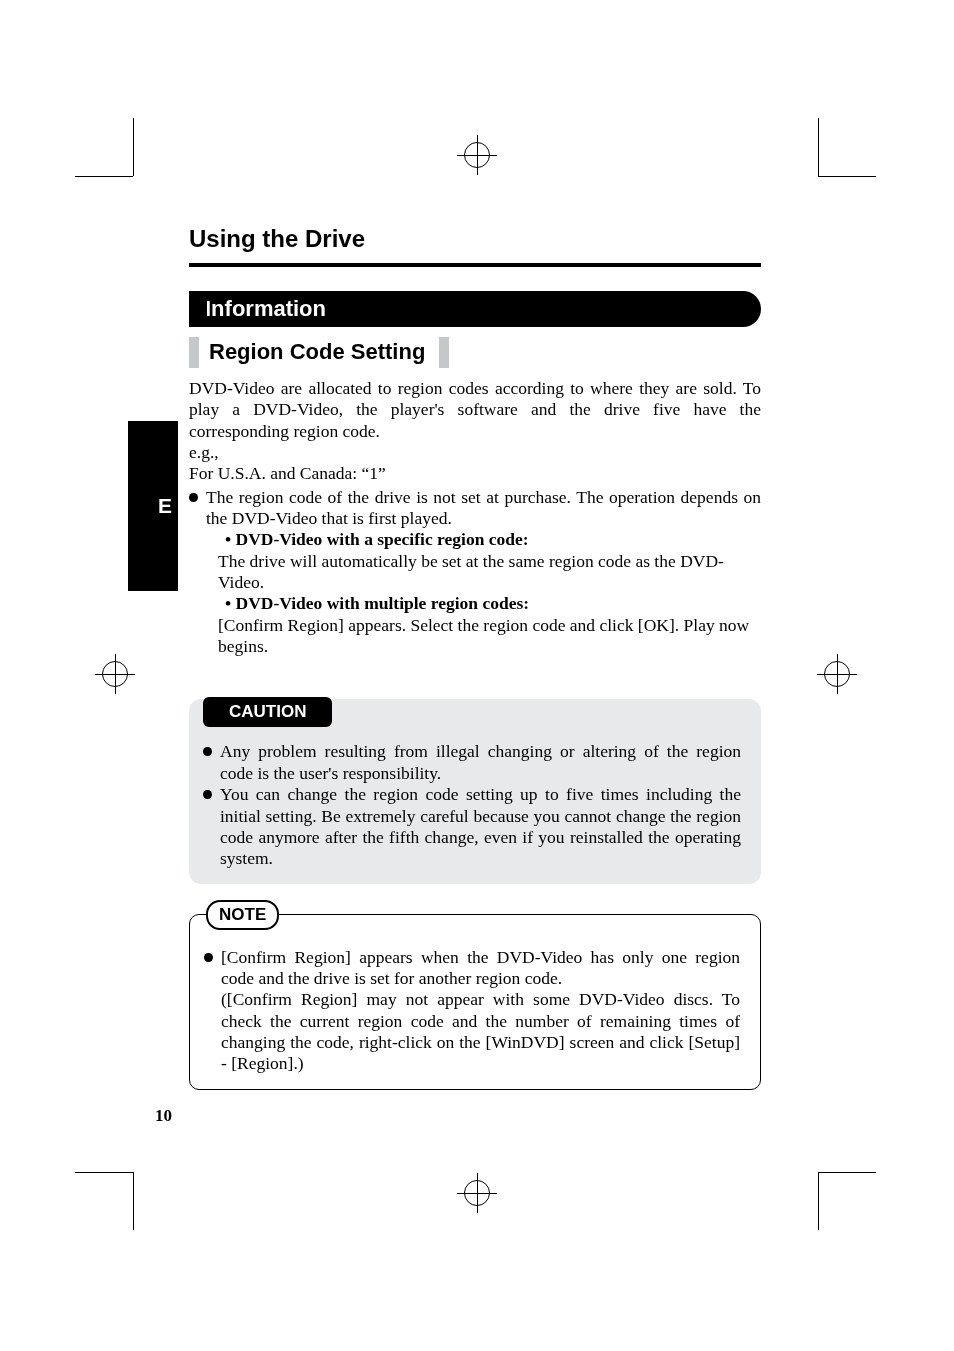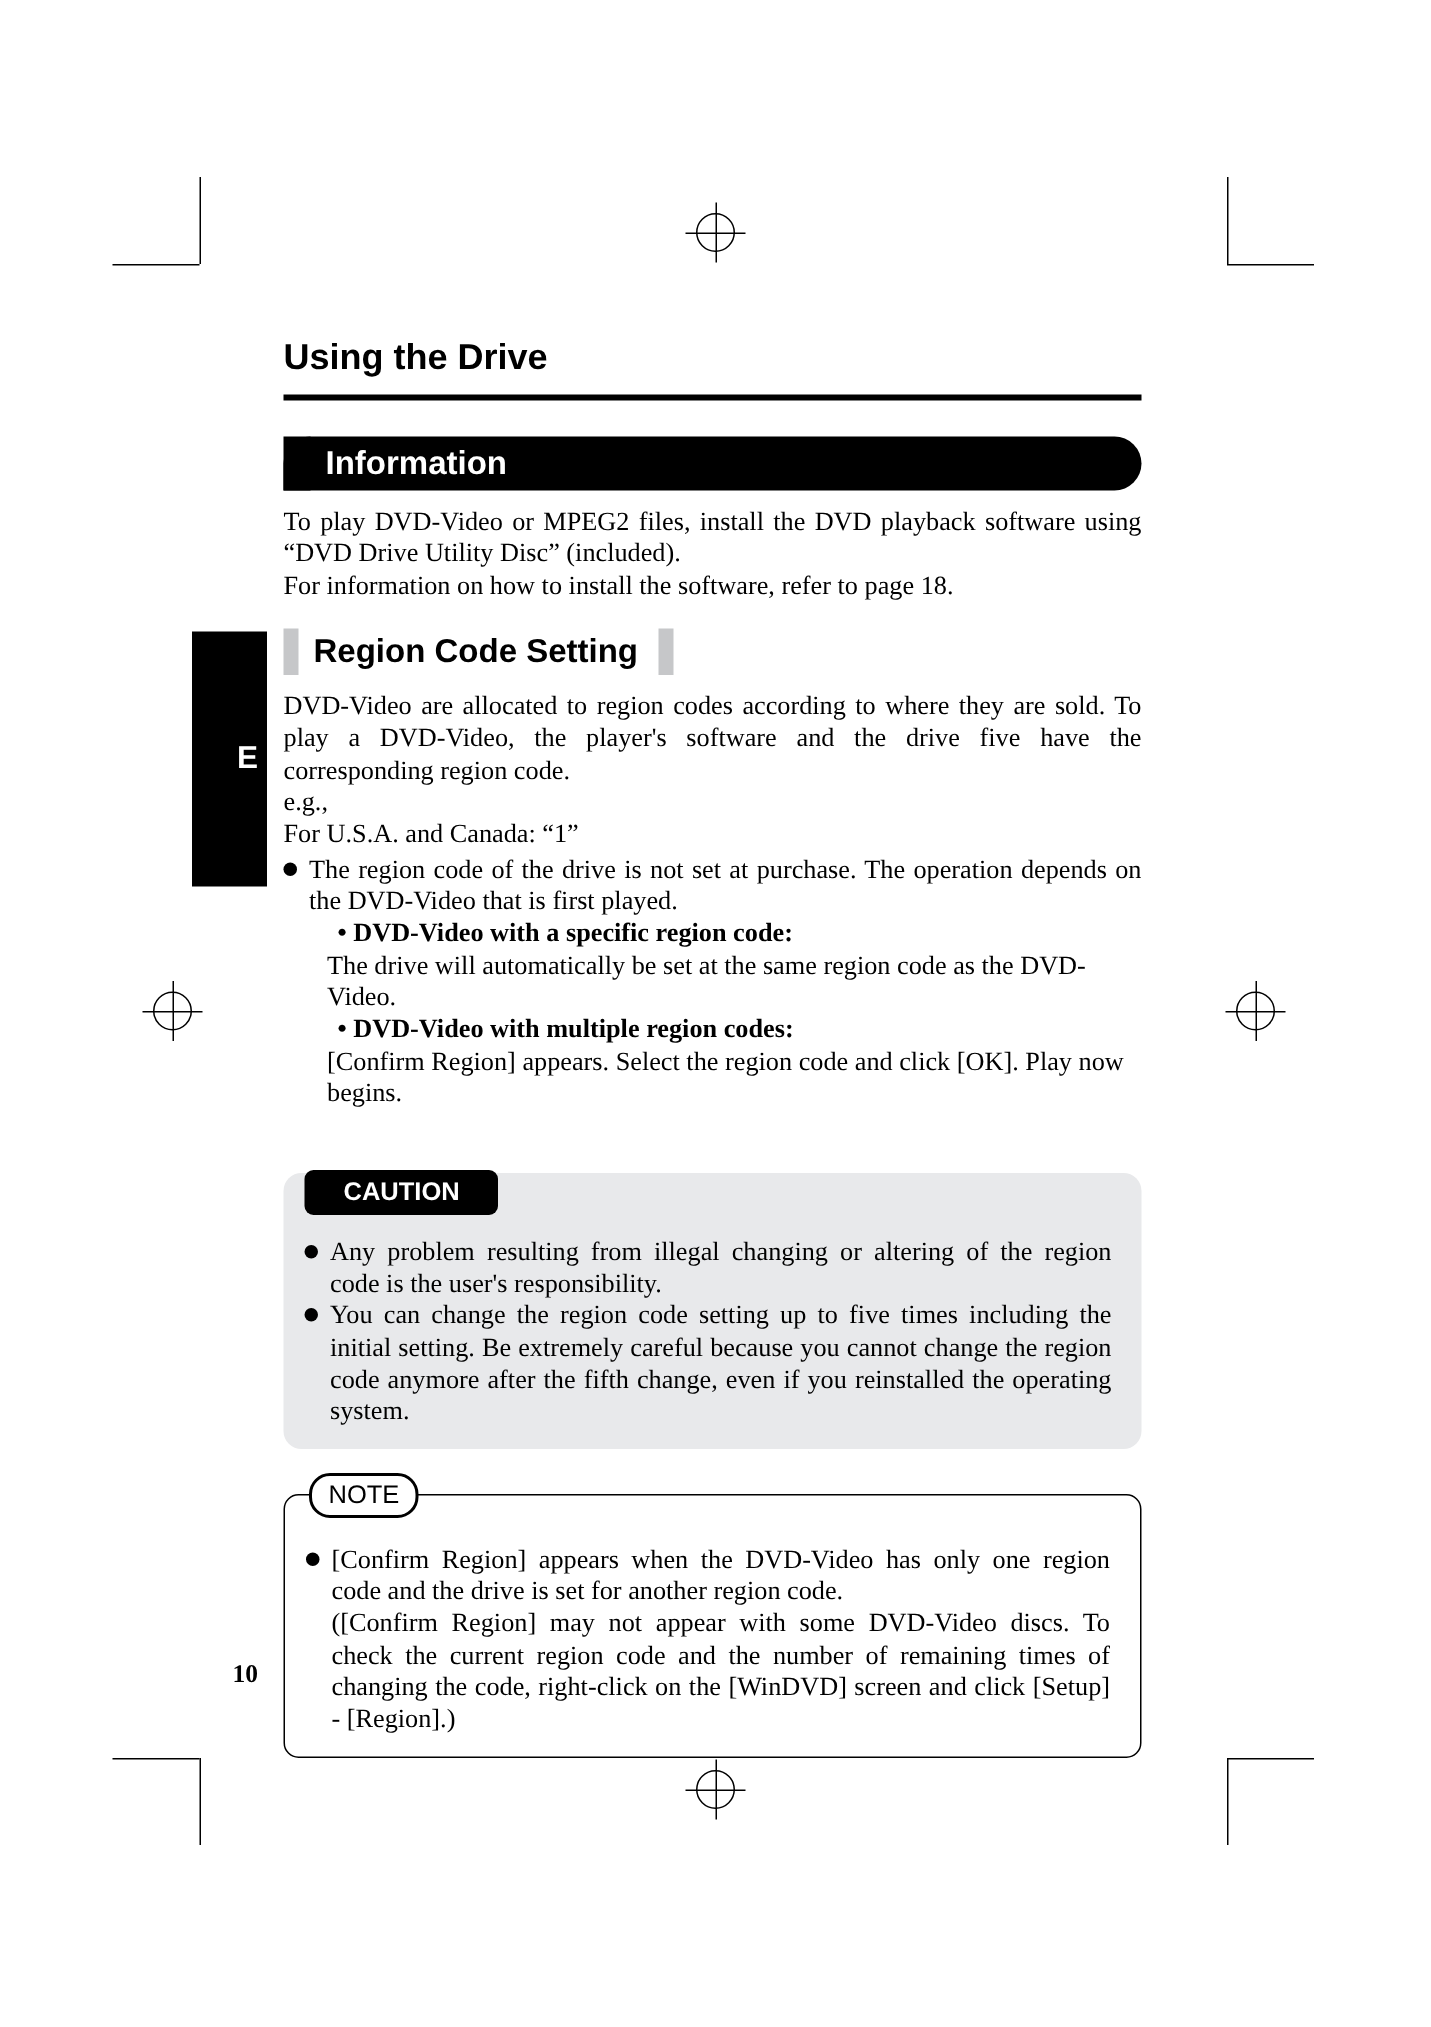--- a/index.html
+++ b/index.html
@@ -98,21 +98,21 @@
       background: #000;
       width: 572px;
       margin-bottom: 24px;
     }
     .section-bar {
       background: #000;
       height: 36px;
       border-radius: 18px 18px 18px 0;
       display: flex;
       align-items: center;
-      padding-left: 28px;
+      padding-left: 16px;
       margin-bottom: 10px;
       position: relative;
     }
     .section-bar::before {
       content:'';
       position: absolute;
       left: 0;
       top: 0;
       bottom: 0;
       width: 18px;
@@ -211,21 +211,21 @@
       position: relative;
     }
     .note-label {
       position: absolute;
       top: -15px;
       left: 16px;
       background: #fff;
       border: 2.5px solid #000;
       border-radius: 14px;
       font-family: Arial, sans-serif;
-      font-weight: normal;
+      font-weight: bold;
       font-size: 17px;
       padding: 3px 11px;
     }
     .page-number {
       position: absolute;
       left: 155px;
       top: 1106px;
       font-weight: bold;
       font-size: 17px;
     }
@@ -259,22 +259,20 @@
 <div class="side-tab-text">E</div>
 
 <div class="content">
   <div class="page-title">Using the Drive</div>
   <div class="title-underline"></div>
 
   <div class="section-bar">
     <span class="section-bar-text">Information</span>
   </div>
 
-  <div class="body-text" style="white-space: pre-line;">To play DVD-Video or MPEG2 files, install the DVD playback software using “DVD Drive Utility Disc” (included).
-For information on how to install the software, refer to page 18.</div>
 
   <div class="subsection">
     <span class="subsection-text">Region Code Setting</span>
   </div>
 
   <div class="region-body">
     <div style="text-align:justify;">DVD-Video are allocated to region codes according to where they are sold. To play a DVD-Video, the player's software and the drive five have the corresponding region code.</div>
     <div>e.g.,</div>
     <div>For U.S.A. and Canada: “1”</div>
   </div>

